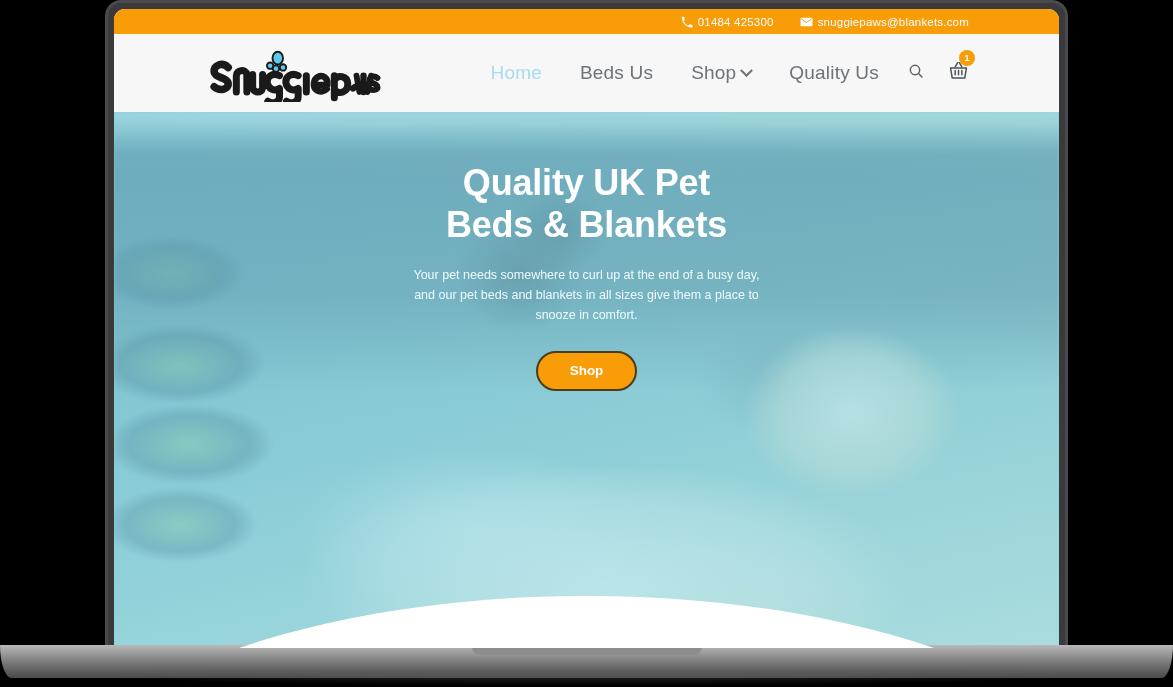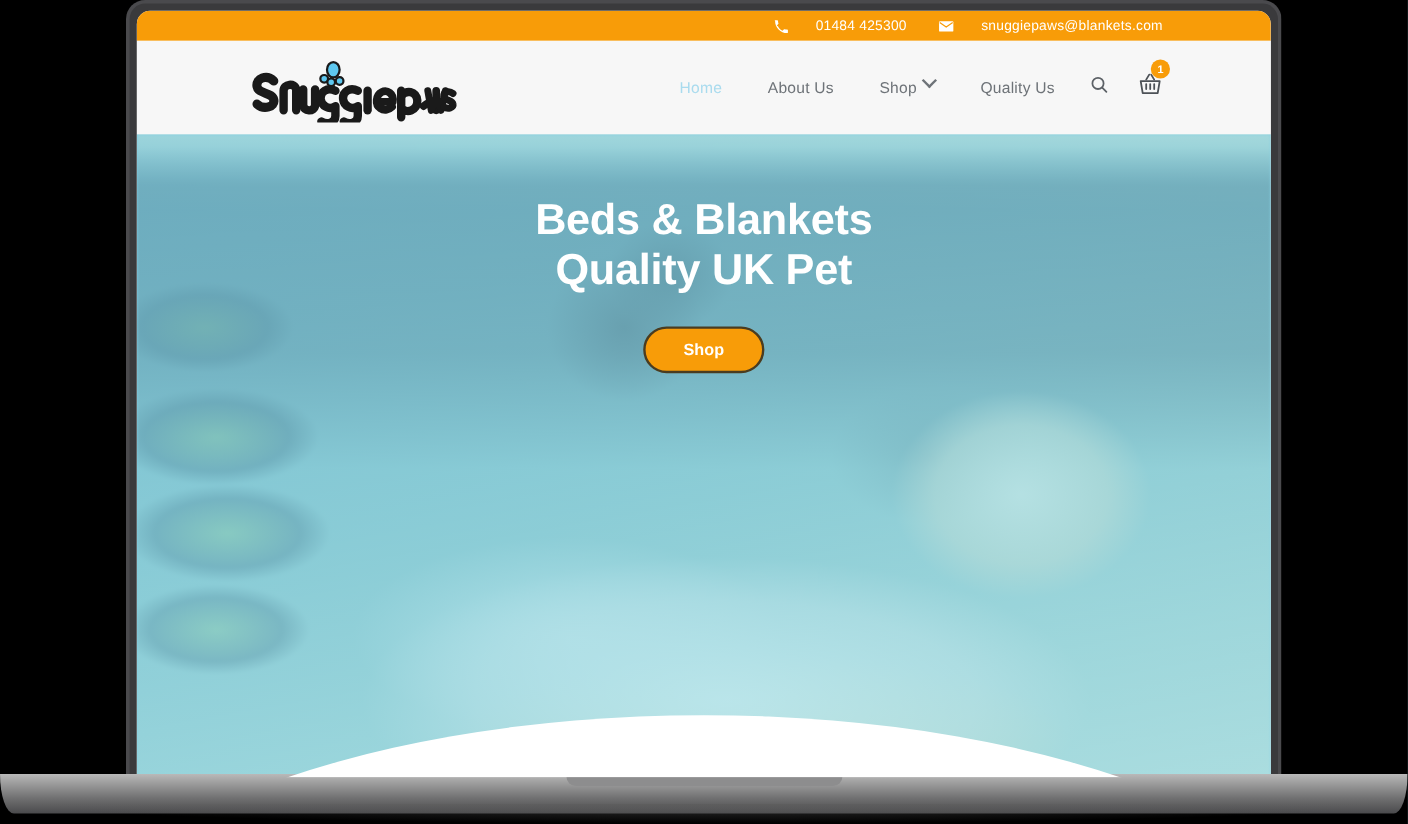--- a/index.html
+++ b/index.html
@@ -79,21 +79,21 @@
     background: #f89c08;
     display: flex;
     align-items: center;
     justify-content: flex-end;
     gap: 26px;
     padding-right: 90px;
     color: #ffffff;
     font-size: 11.5px;
     letter-spacing: 0.2px;
   }
-  .topbar-item { display: flex; align-items: center; gap: 23px; }
+  .topbar-item { display: flex; align-items: center; gap: 5px; }
   .topbar-item svg { display: block; }
 
   
   .header {
     position: relative;
     height: 78px;
     background: #f7f7f7;
     display: flex;
     align-items: center;
   }
@@ -113,28 +113,28 @@
   .nav {
     position: absolute;
     right: 86px;
     top: 50%;
     transform: translateY(-50%);
     display: flex;
     align-items: center;
     gap: 0px;
   }
   .nav-link {
-    font-size: 13px;
+    font-size: 19px;
     color: #6e7378;
     padding: 0 19px;
     letter-spacing: 0.2px;
     white-space: nowrap;
     cursor: pointer;
     display: flex;
-    align-items: flex-start;
+    align-items: center;
     gap: 6px;
   }
   .nav-link.active { color: #a9dbee; }
   .chev {
     width: 9px; height: 9px;
     border-right: 2px solid #6e7378;
     border-bottom: 2px solid #6e7378;
     transform: rotate(45deg) translate(-2px,-2px);
   }
 
@@ -324,21 +324,21 @@
               <path d="M294 56c-6-5-14-2-13 4s12 5 13 11c1 5-7 8-13 4" fill="none" stroke-width="10" stroke-linecap="round"></path>
             </g>
           </svg>
         </div>
 
         <div class="nav">
           <div class="nav-link active">
             <span>Home</span>
           </div>
           <div class="nav-link">
-            <span>About Us</span>
+            <span>Beds Us</span>
           </div>
           <div class="nav-link">
             <span>Shop</span>
             <span class="chev"></span>
           </div>
           <div class="nav-link">
             <span>Quality Us</span>
           </div>
 
           <div class="icon-btn">
@@ -362,23 +362,24 @@
           </div>
         </div>
       </div>
 
       <div class="hero">
         <div class="hero-photo"></div>
         <div class="hero-tint"></div>
 
         <div class="hero-content">
           <div class="hero-title">
+            <div>Quality UK Pet</div>
             <div>Beds &amp; Blankets</div>
-            <div>Quality UK Pet</div>
-          </div>
+          </div>
+          <div class="hero-sub">Your pet needs somewhere to curl up at the end of a busy day, and our pet beds and blankets in all sizes give them a place to snooze in comfort.</div>
           <button class="shop-btn">Shop</button>
         </div>
 
         <div class="hero-curve"></div>
       </div>
 
     </div>
   </div>
 
   <div class="laptop-base"></div>

